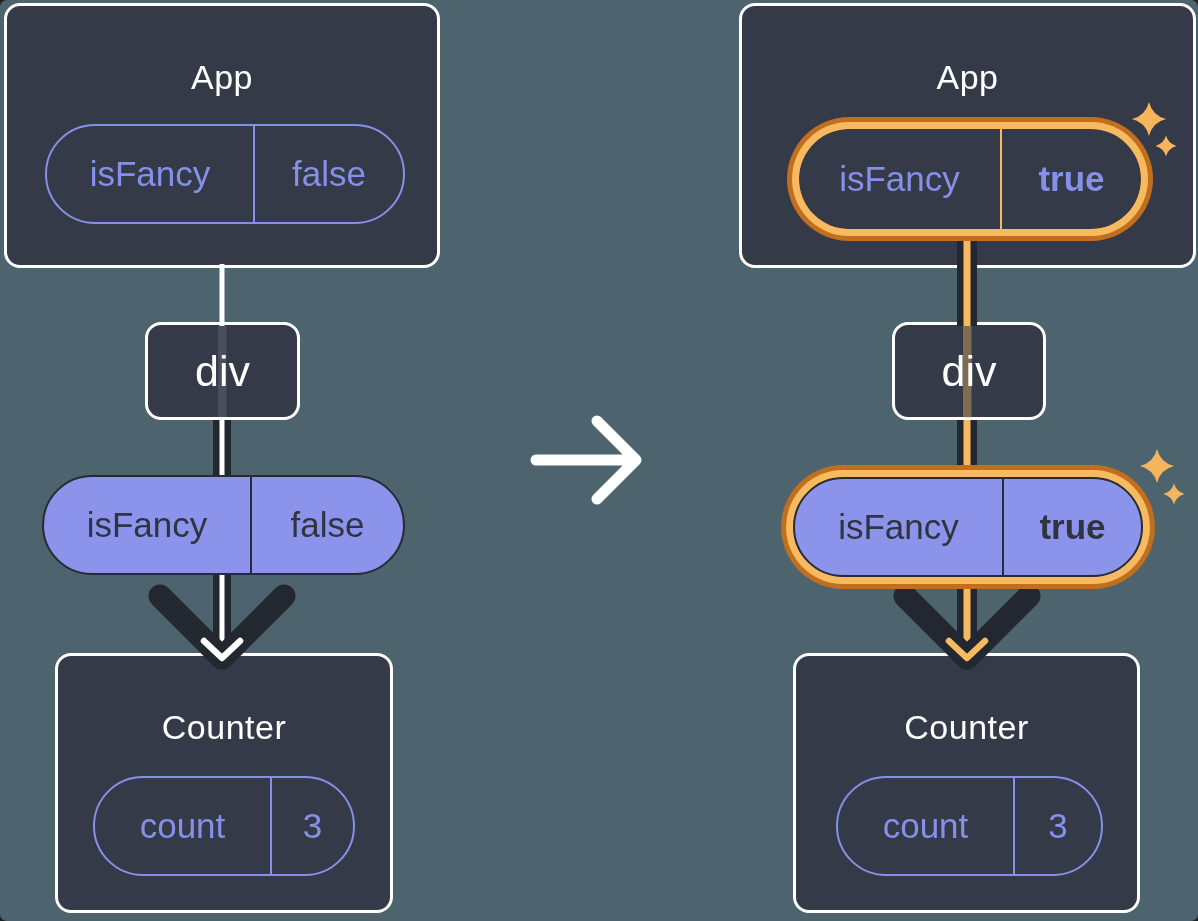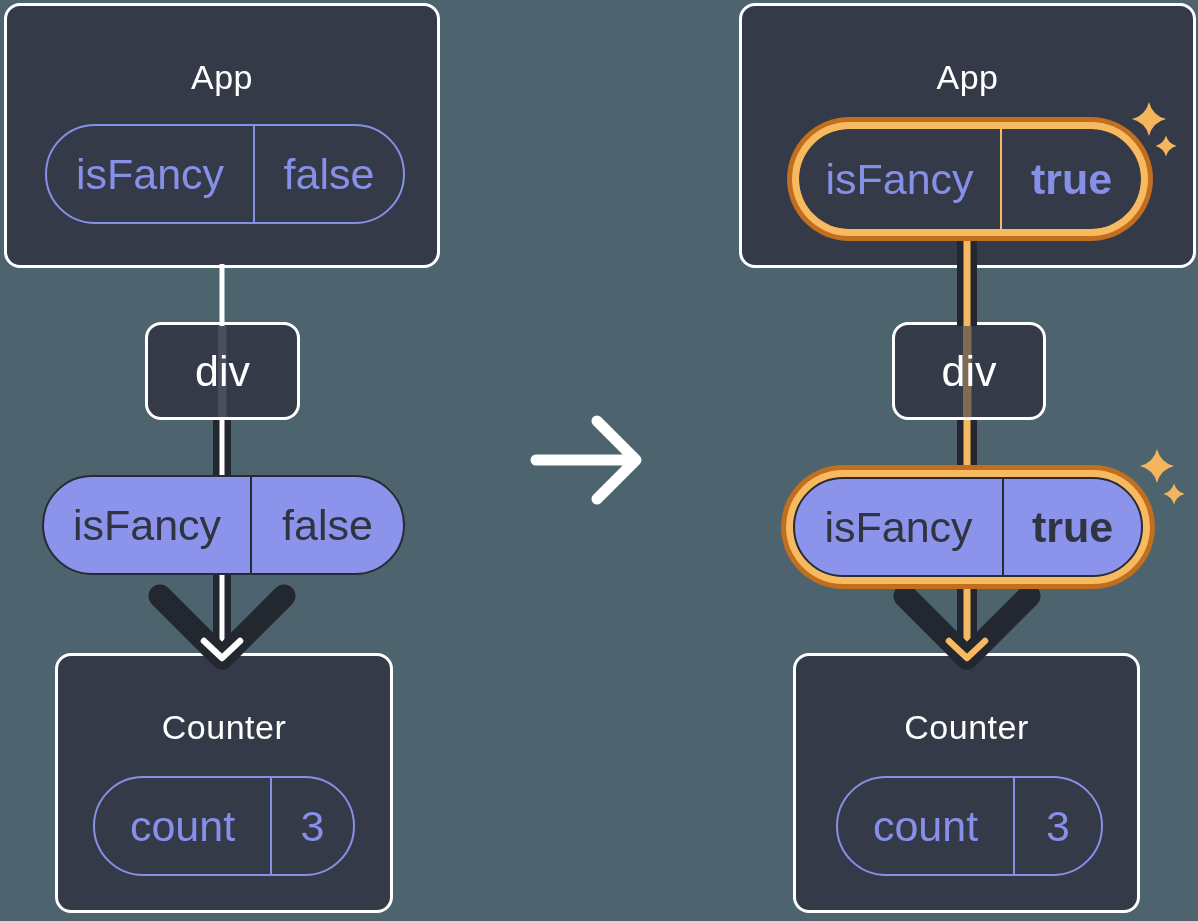--- a/index.html
+++ b/index.html
@@ -12,36 +12,37 @@
     --pill-text-dark:#2F3440;
     --orange-light:#F8BA61;
     --orange-dark:#C16E1E;
     --white:#FFFFFF;
   }
   html,body{margin:0;padding:0;background:#222;}
   .canvas{
     position:relative;width:1198px;height:921px;overflow:hidden;
     background:var(--background);
     font-family:"Liberation Sans", sans-serif;
+    border-radius:7px;
   }
   .card{
     position:absolute;background:var(--card-bg);
     border:3.5px solid var(--card-border);border-radius:16px;box-sizing:border-box;
   }
   .card-title{
     position:absolute;z-index:3;left:0;right:0;text-align:center;
     color:var(--white);font-size:34px;font-weight:500;letter-spacing:.5px;
   }
   .pill{
     position:absolute;z-index:3;display:flex;align-items:stretch;
     border-radius:60px;box-sizing:border-box;
   }
   .pill .cell{
     display:flex;align-items:center;justify-content:center;
-    font-size:43px;box-sizing:border-box;
+    font-size:35px;box-sizing:border-box;
   }
   .pill.outlined{border:2.5px solid var(--purple);color:var(--purple);background:transparent;}
   .pill.outlined .cell.value{border-left:2.5px solid var(--purple);}
   .pill.filled{background:var(--purple-fill);border:2.5px solid #262B35;color:var(--pill-text-dark);}
   .pill.filled .cell.value{border-left:2.5px solid #262B35;}
   .pill.fancy{box-shadow:0 0 0 7px var(--orange-light),0 0 0 12px var(--orange-dark);}
   .pill.fancy-outline{border:none;background:transparent;color:var(--purple);}
   .pill.fancy-outline .cell.value{border-left:2.5px solid var(--orange-light);font-weight:700;}
   .pill.filled.fancy .cell.value{font-weight:700;}
   .div-label{

